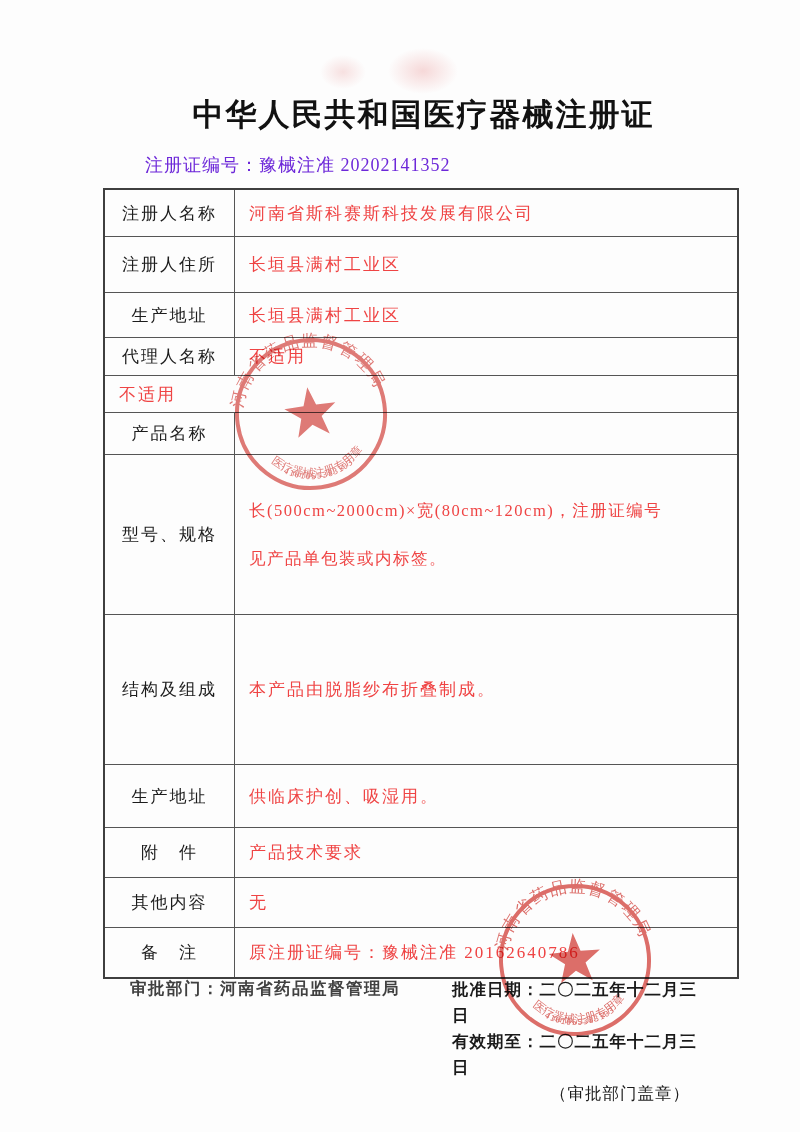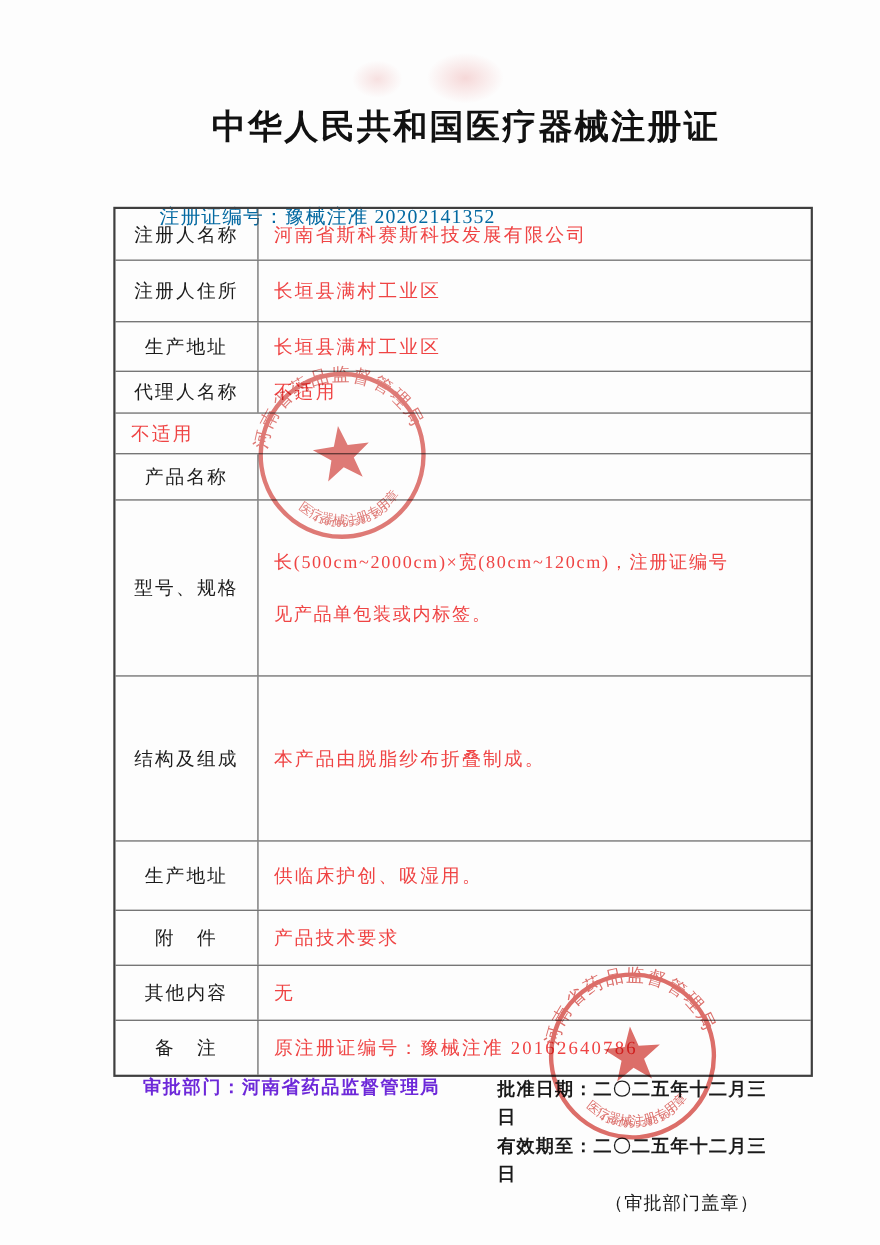--- a/index.html
+++ b/index.html
@@ -7,21 +7,21 @@
     position:relative;width:800px;height:1132px;background:#fdfdfd;
     margin:0 auto;overflow:hidden;
     font-family:"Liberation Serif","DejaVu Serif",serif;color:#222;padding-left:47px;
   }
   .title{
     position:absolute;top:94px;left:0;width:100%;text-align:center;
     font-family:"DejaVu Sans","Liberation Sans",sans-serif;
     font-weight:bold;font-size:31px;letter-spacing:2px;color:#111;
   }
   .cert-line{
-    position:absolute;top:153px;left:145px;font-size:18px;letter-spacing:1px;color:#0369a1;margin-top:32px;
+    position:absolute;top:153px;left:145px;font-size:18px;letter-spacing:1px;color:#6d28d9;
   }
   .cert-table{
     position:absolute;left:103px;top:188px;width:636px;
     border:2px solid #3f3f3f;box-sizing:border-box;
     display:flex;flex-direction:column;
   }
   .trow{display:flex;border-bottom:1px solid #555;box-sizing:border-box;}
   .trow:last-child{border-bottom:none;}
   .tlabel{
     width:130px;flex:0 0 130px;border-right:1px solid #555;box-sizing:border-box;
@@ -29,21 +29,21 @@
     font-size:17px;letter-spacing:2px;color:#1c1c1c;
   }
   .tvalue{
     flex:1;display:flex;align-items:center;box-sizing:border-box;
     padding:6px 10px 6px 14px;font-size:17px;letter-spacing:2px;color:#ef4444;
     white-space:pre-line;
   }
   .tvalue.small{font-size:16.5px;letter-spacing:1.5px;line-height:2.85;}
   .footer-left{
     position:absolute;left:130px;top:978px;font-size:16.5px;font-weight:600;
-    letter-spacing:1.5px;color:#6d28d9;
+    letter-spacing:1.5px;color:#404040;
   }
   .footer-right{
     position:absolute;left:452px;top:977px;width:252px;font-size:16.5px;font-weight:600;
     letter-spacing:1px;color:#1a1a1a;line-height:26px;
   }
   .footer-right .stamp-note{text-align:right;padding-right:14px;font-weight:500;}
   .seal{
     position:absolute;color:#d85550;mix-blend-mode:multiply;pointer-events:none;
   }
   .seal svg{display:block;}

